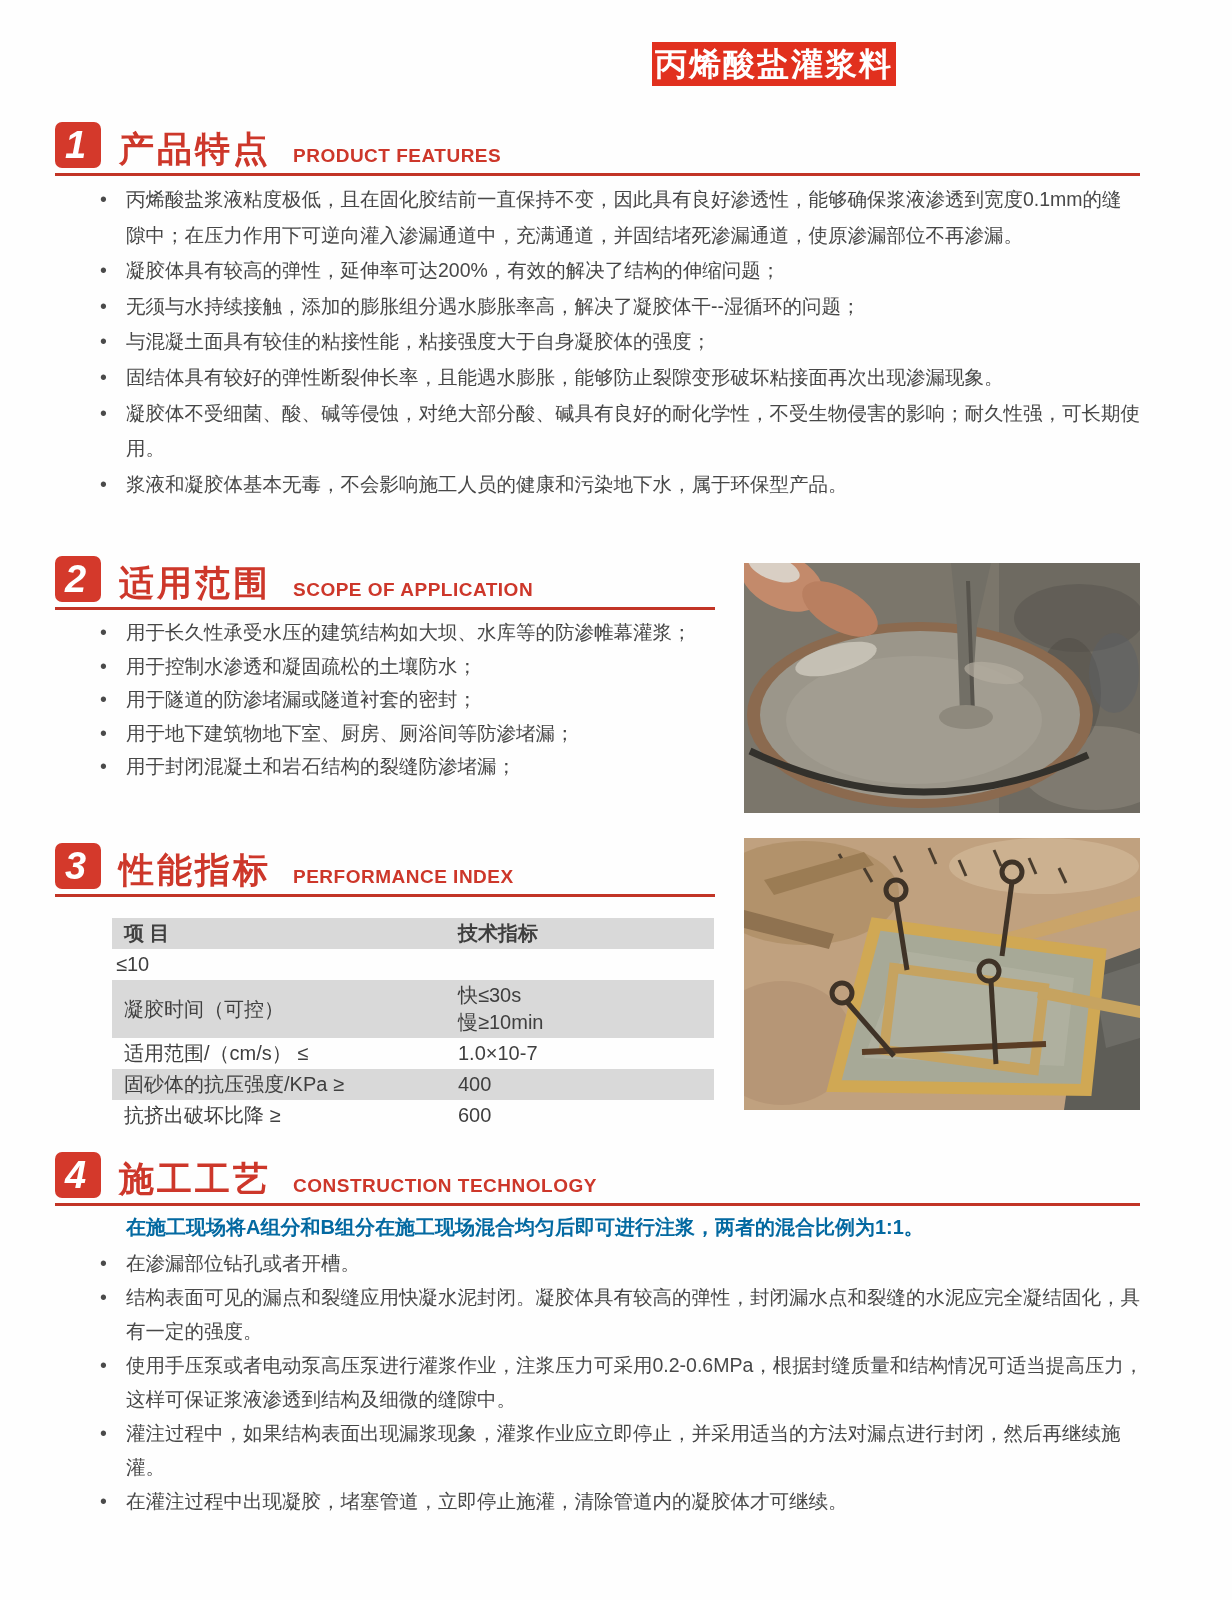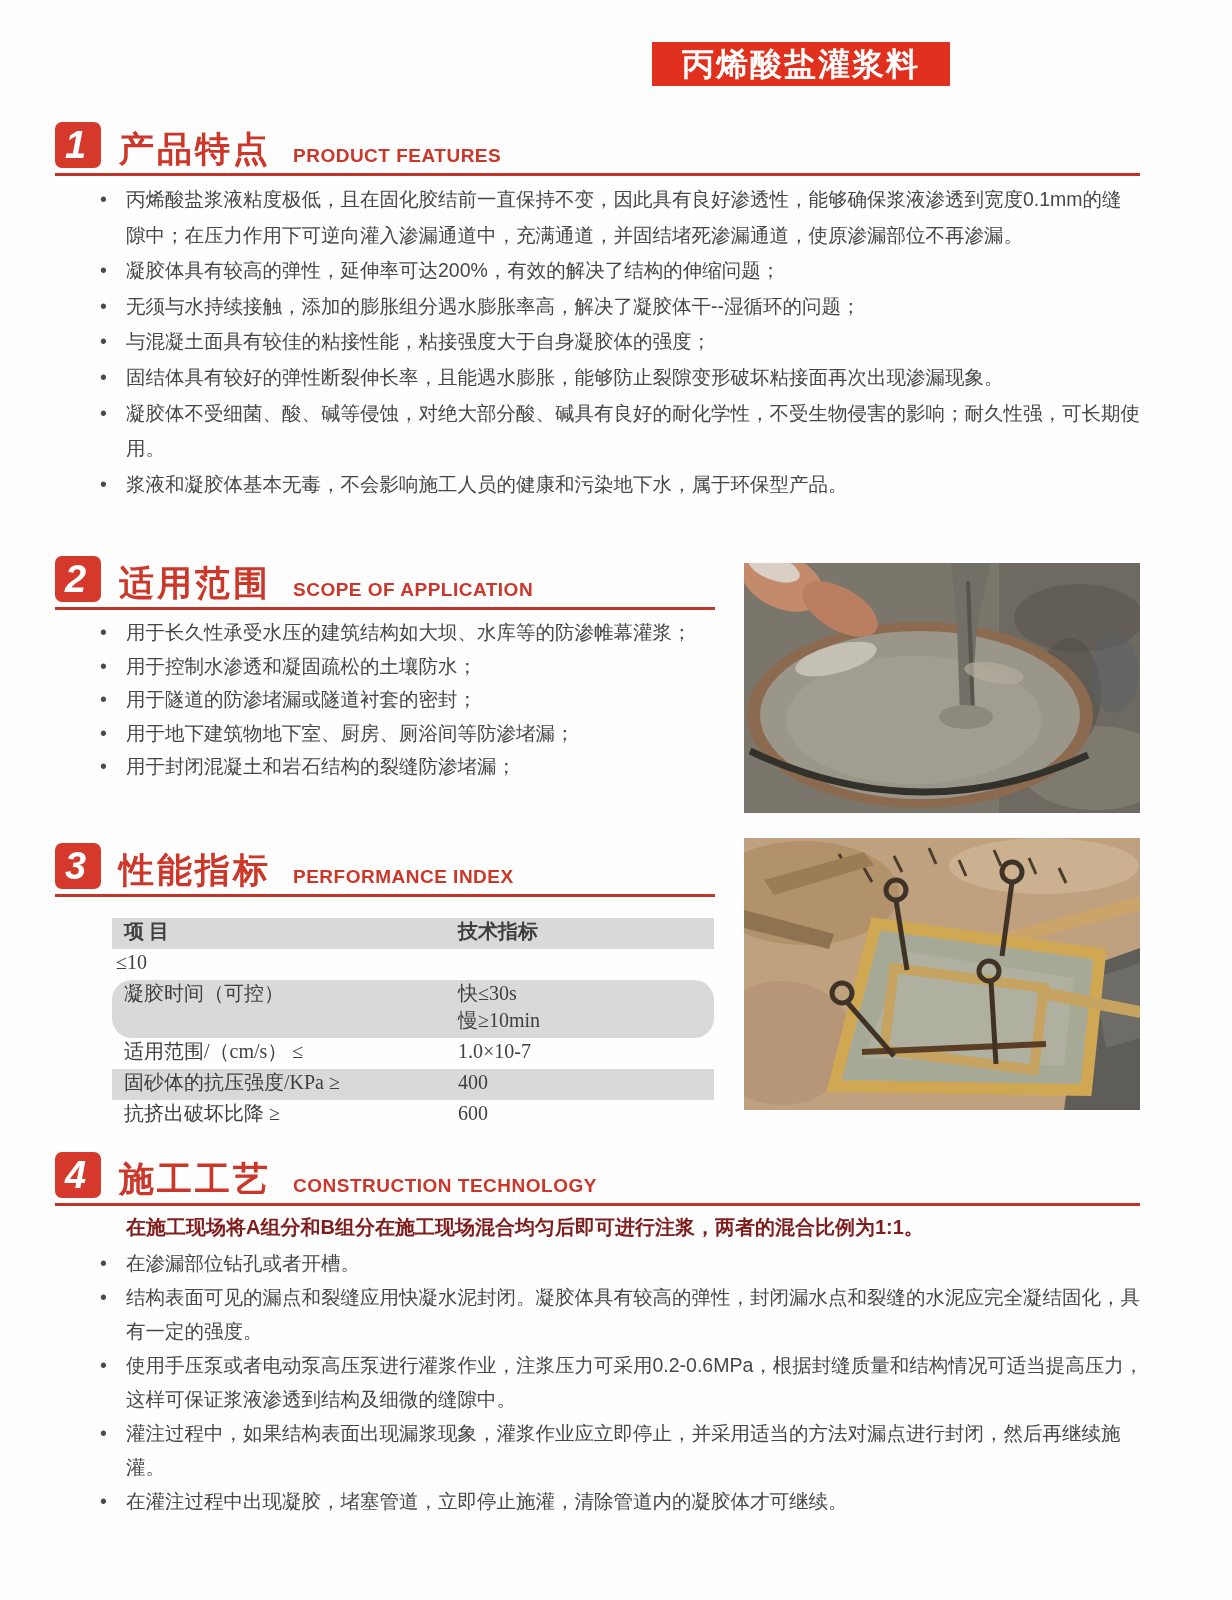--- a/index.html
+++ b/index.html
@@ -1,21 +1,21 @@
 <!DOCTYPE html>
 <html><head>
 <meta charset="utf-8">
 <style>
   * { margin:0; padding:0; box-sizing:border-box; }
   html,body { background:#ffffff; }
   body { width:1232px; height:1600px; font-family:"Liberation Sans", sans-serif; }
   #page { position:relative; width:1232px; height:1600px; background:#fefefe; overflow:hidden; }
 
   .banner {
-    position:absolute; left:652px; top:42px; width:298px; height:44px;
+    position:absolute; left:652px; top:42px; width:244px; height:44px;
     background:#e1301e; color:#ffffff; font-size:32px; font-weight:bold;
     text-align:center; line-height:44px; letter-spacing:2px;
   }
 
   .sec-head {
     position:absolute; display:flex; align-items:flex-end;
     border-bottom:3px solid #c23426; padding-bottom:5px;
   }
   .sec-head.wide  { width:1085px; left:55px; }
   .sec-head.half  { width:660px;  left:55px; }
@@ -39,27 +39,27 @@
   ul.bullets li::before { content:"\2022"; position:absolute; left:8px; color:#4a4a4a; }
   ul.s1 { left:92px; top:182px;  width:1048px; font-size:19.5px; }
   ul.s1 li { line-height:35.6px; }
   ul.s2 { left:92px; top:616px;  width:640px;  font-size:19.5px; }
   ul.s2 li { line-height:33.5px; }
   ul.s4 { left:92px; top:1246px; width:1054px; font-size:19.5px; }
   ul.s4 li { line-height:34px; }
 
   .intro {
     position:absolute; left:126px; top:1212px; width:1014px;
-    font-size:20px; font-weight:bold; color:#7f1d1d; line-height:30px;
+    font-size:20px; font-weight:bold; color:#0369a1; line-height:30px;
   }
 
   .tbl { position:absolute; left:112px; top:918px; width:602px; color:#3f3f3f; }
-  .tbl .tr { display:flex; align-items:flex-start; min-height:31px;font-family:Liberation Serif, serif; }
+  .tbl .tr { display:flex; align-items:center; min-height:31px; }
   .tbl .tr:nth-child(odd) { background:#d9d9d9; }
-  .tbl .tr.tall { min-height:58px;border-radius:20px; }
+  .tbl .tr.tall { min-height:58px; }
   .tbl .c1 { width:342px; padding-left:12px; font-size:20px; }
   .tbl .c2 { width:260px; padding-left:4px;  font-size:20px; white-space:pre-line; line-height:27px; }
   .tbl .th .c1, .tbl .th .c2 { font-weight:bold; }
 
   .photo { position:absolute; line-height:0; }
   .photo svg { display:block; }
   #photo-mixing   { left:744px; top:563px; }
   #photo-formwork { left:744px; top:838px; }
 </style>
 </head>

